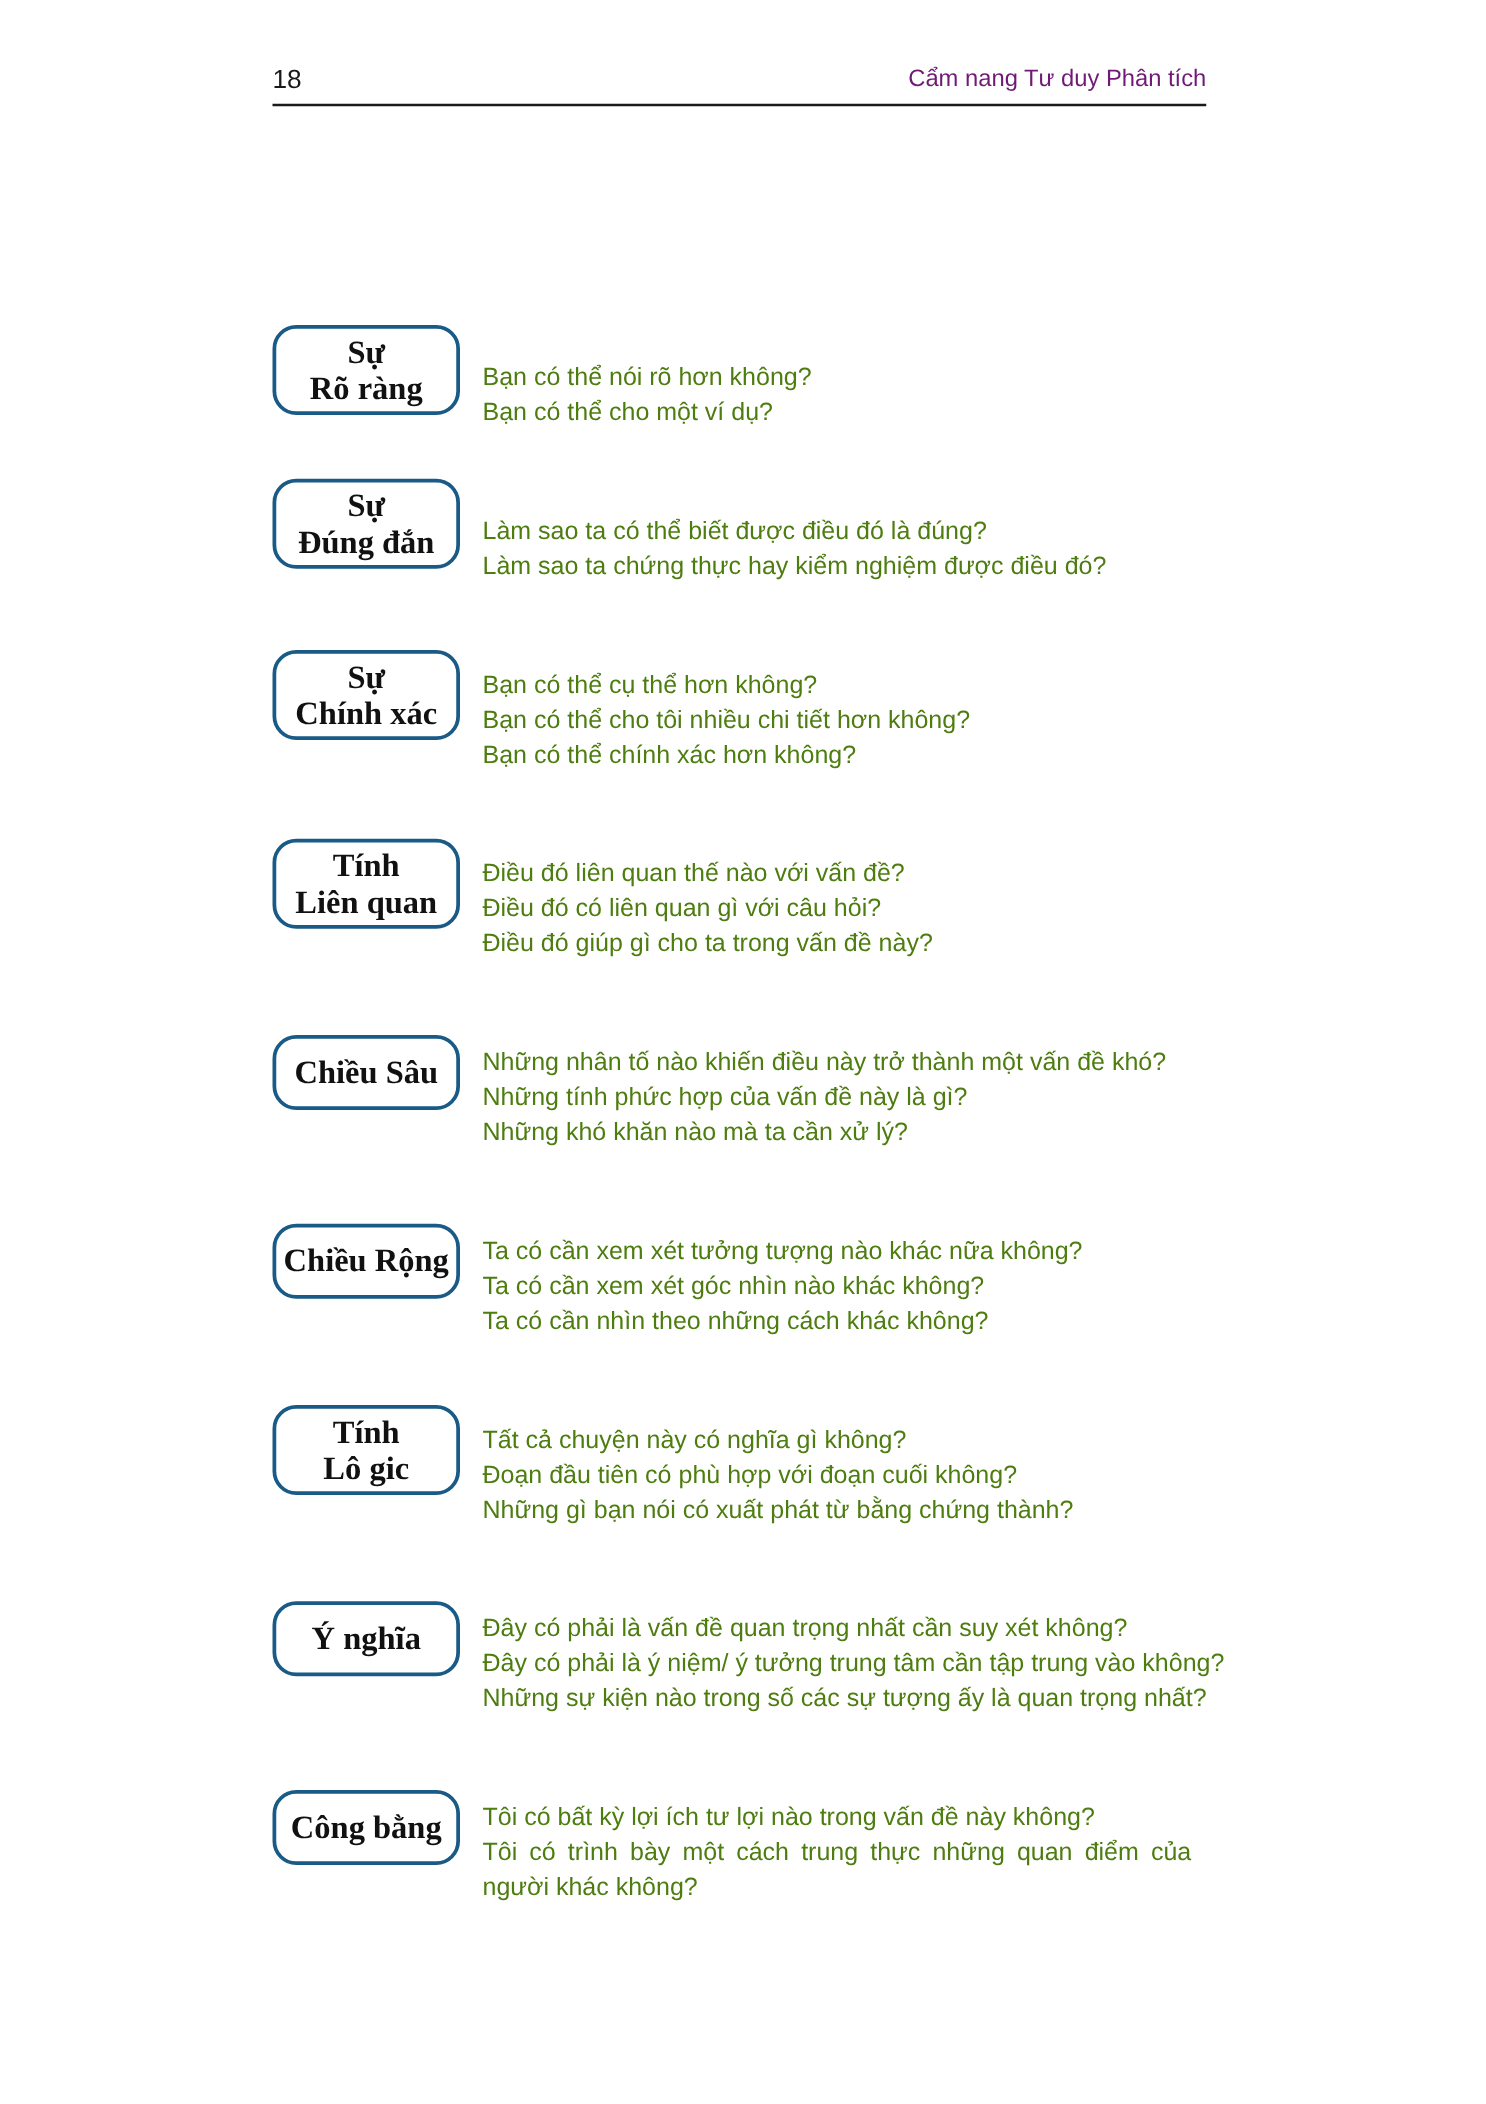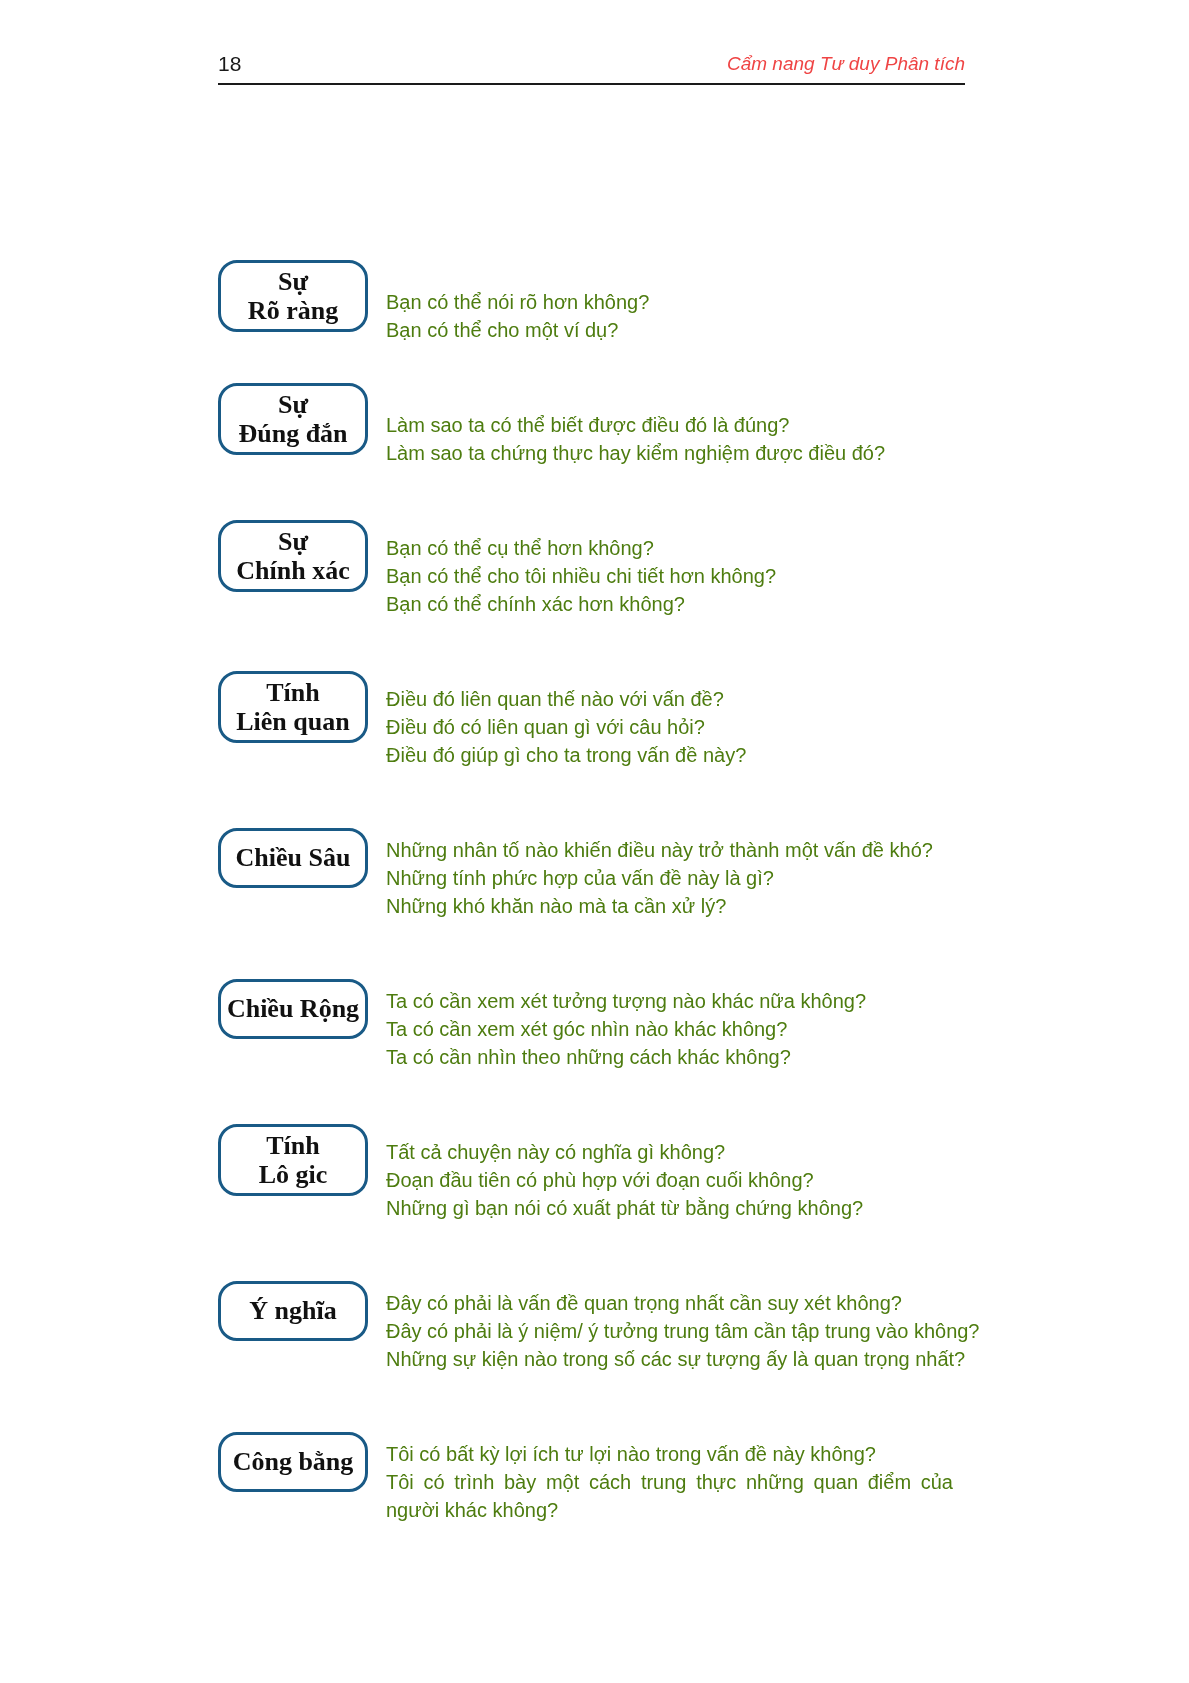--- a/index.html
+++ b/index.html
@@ -21,23 +21,22 @@
     border-bottom: 2.5px solid #1a1a1a;
     padding-bottom: 7px;
   }
   .page-num {
     font-size: 21px;
     font-weight: 400;
     color: #1a1a1a;
   }
   .running-title {
     font-size: 19px;
-    font-style: italic;
     font-weight: 500;
-    color: #ef4444;
+    color: #701a75;
   }
   .content {
     position: absolute;
     top: 248px; left: 218px;
     width: 762px;
   }
   .section {
     display: flex;
     align-items: center;
     min-height: 68px;
@@ -153,21 +152,21 @@
   </div>
 
   <div class="section">
     <div class="label-box">
       <span>Tính</span>
       <span>Lô gic</span>
     </div>
     <div class="questions">
       <p>Tất cả chuyện này có nghĩa gì không?</p>
       <p>Đoạn đầu tiên có phù hợp với đoạn cuối không?</p>
-      <p>Những gì bạn nói có xuất phát từ bằng chứng không?</p>
+      <p>Những gì bạn nói có xuất phát từ bằng chứng thành?</p>
     </div>
   </div>
 
   <div class="section">
     <div class="label-box">
       <span>Ý nghĩa</span>
     </div>
     <div class="questions">
       <p>Đây có phải là vấn đề quan trọng nhất cần suy xét không?</p>
       <p>Đây có phải là ý niệm/ ý tưởng trung tâm cần tập trung vào không?</p>

